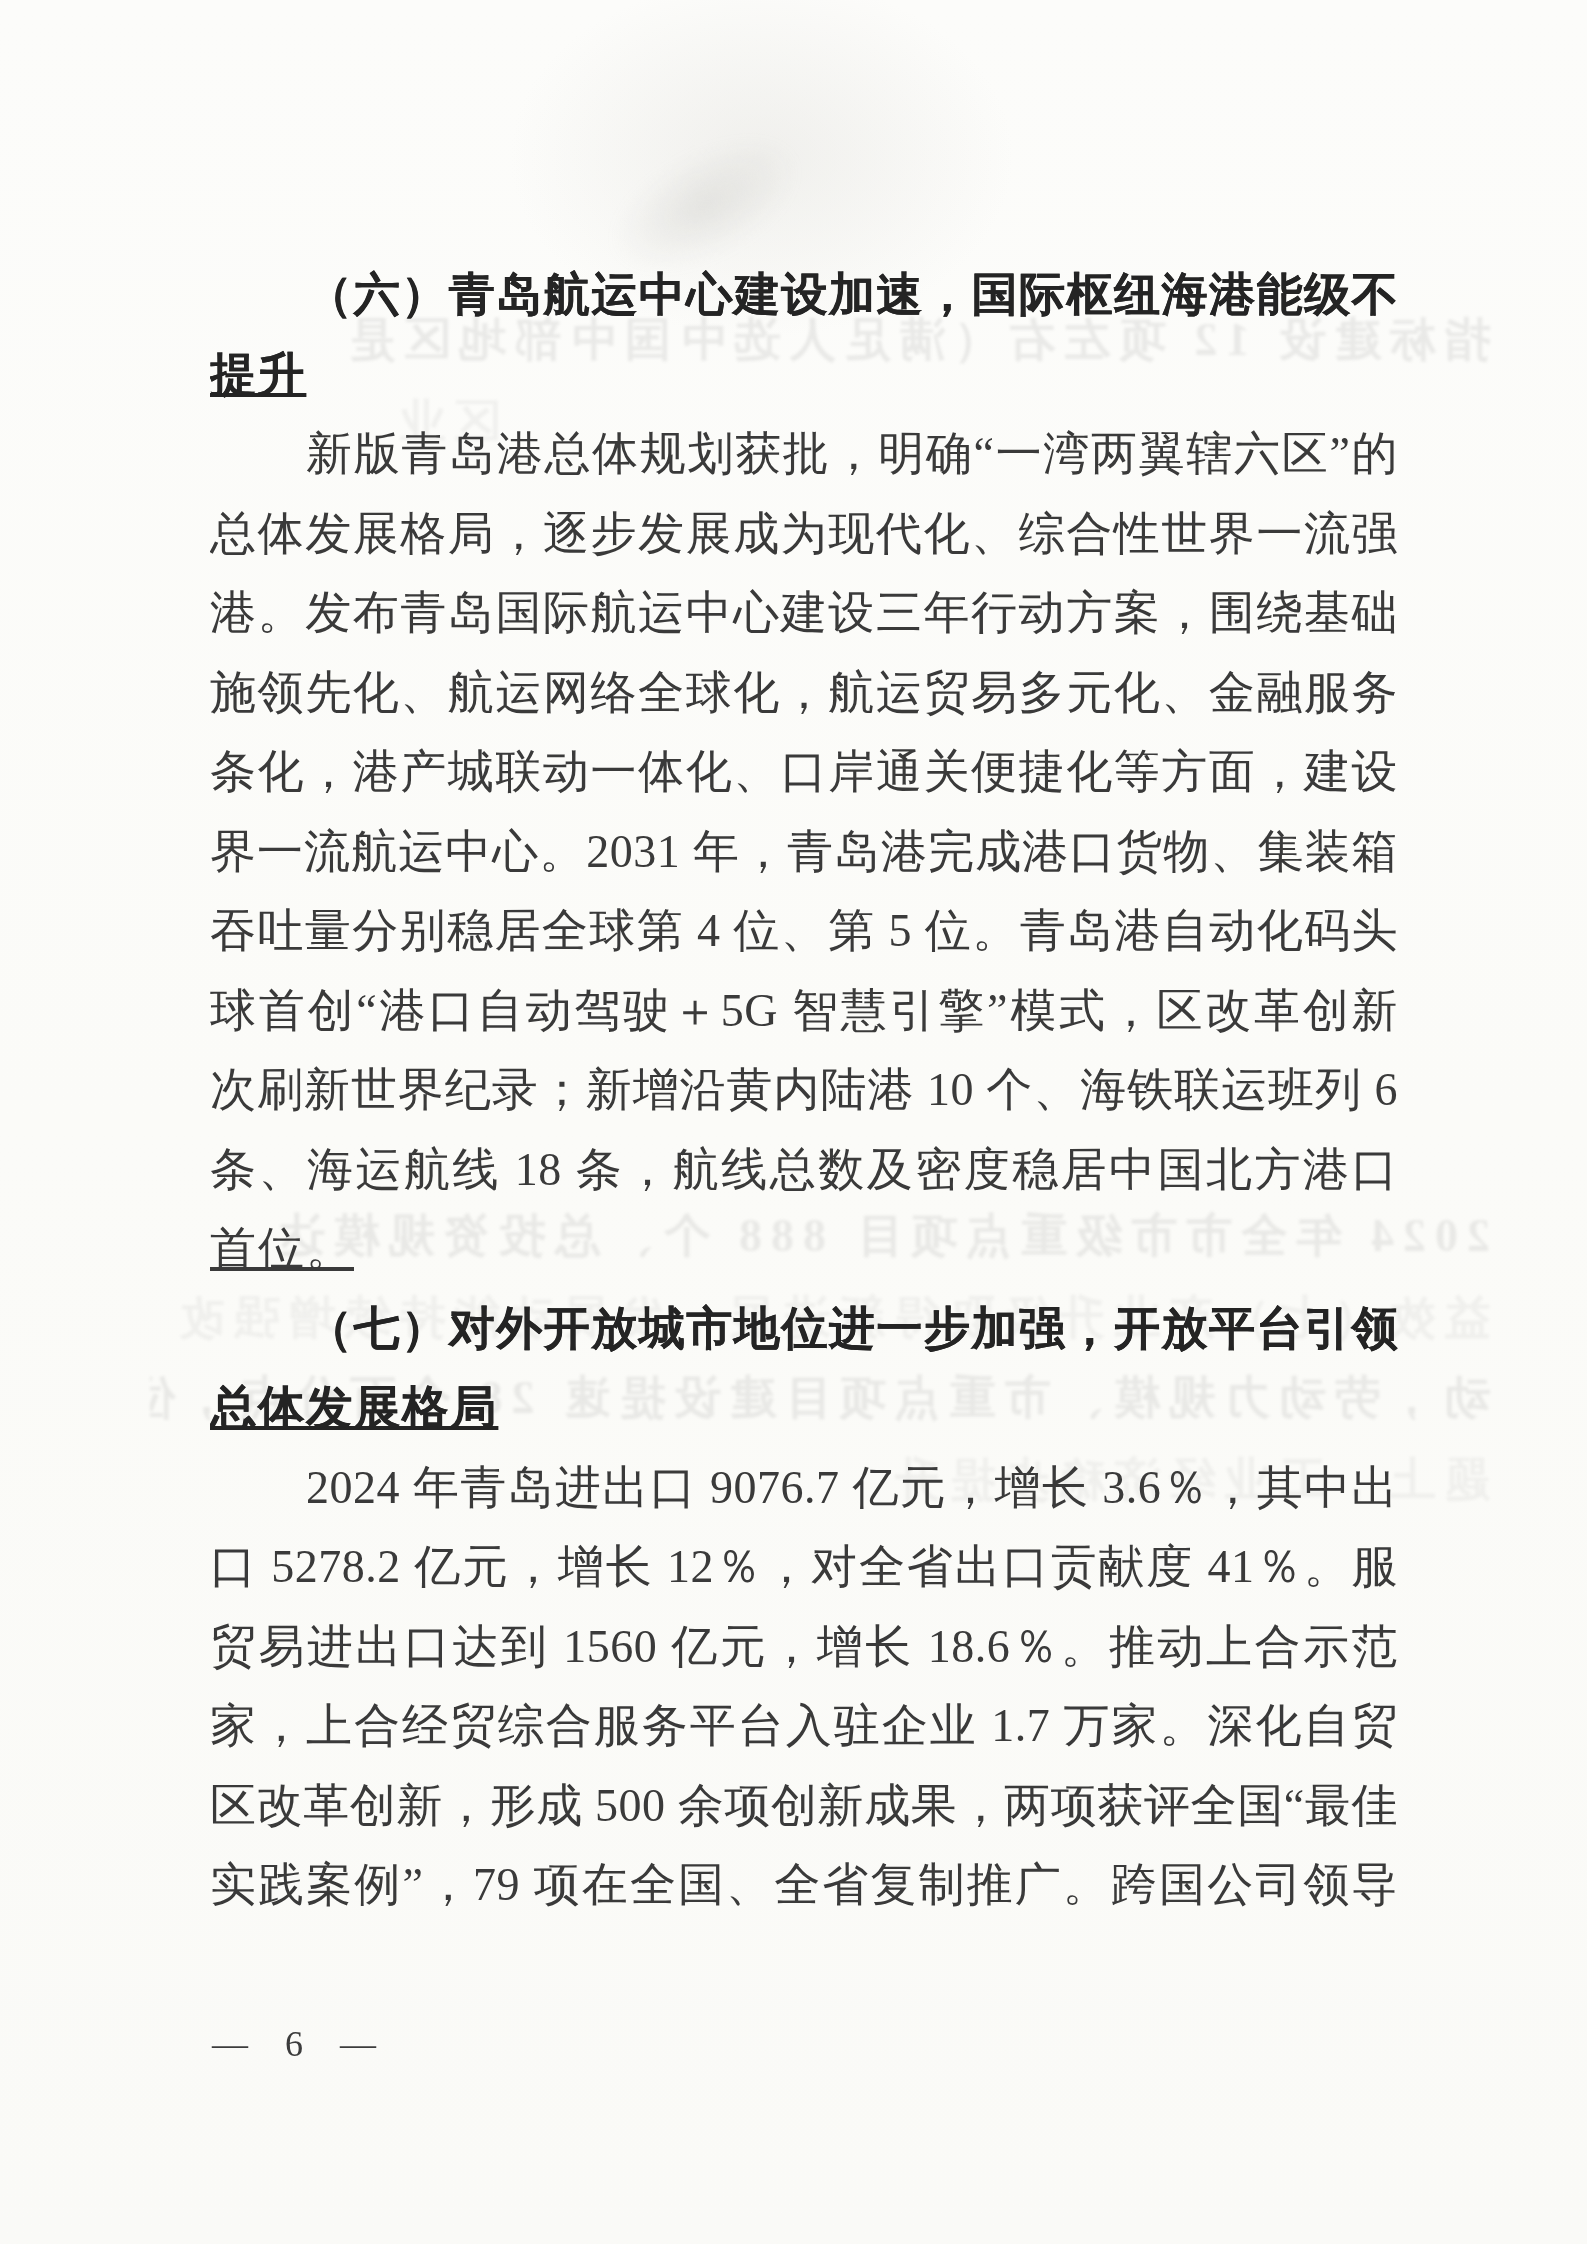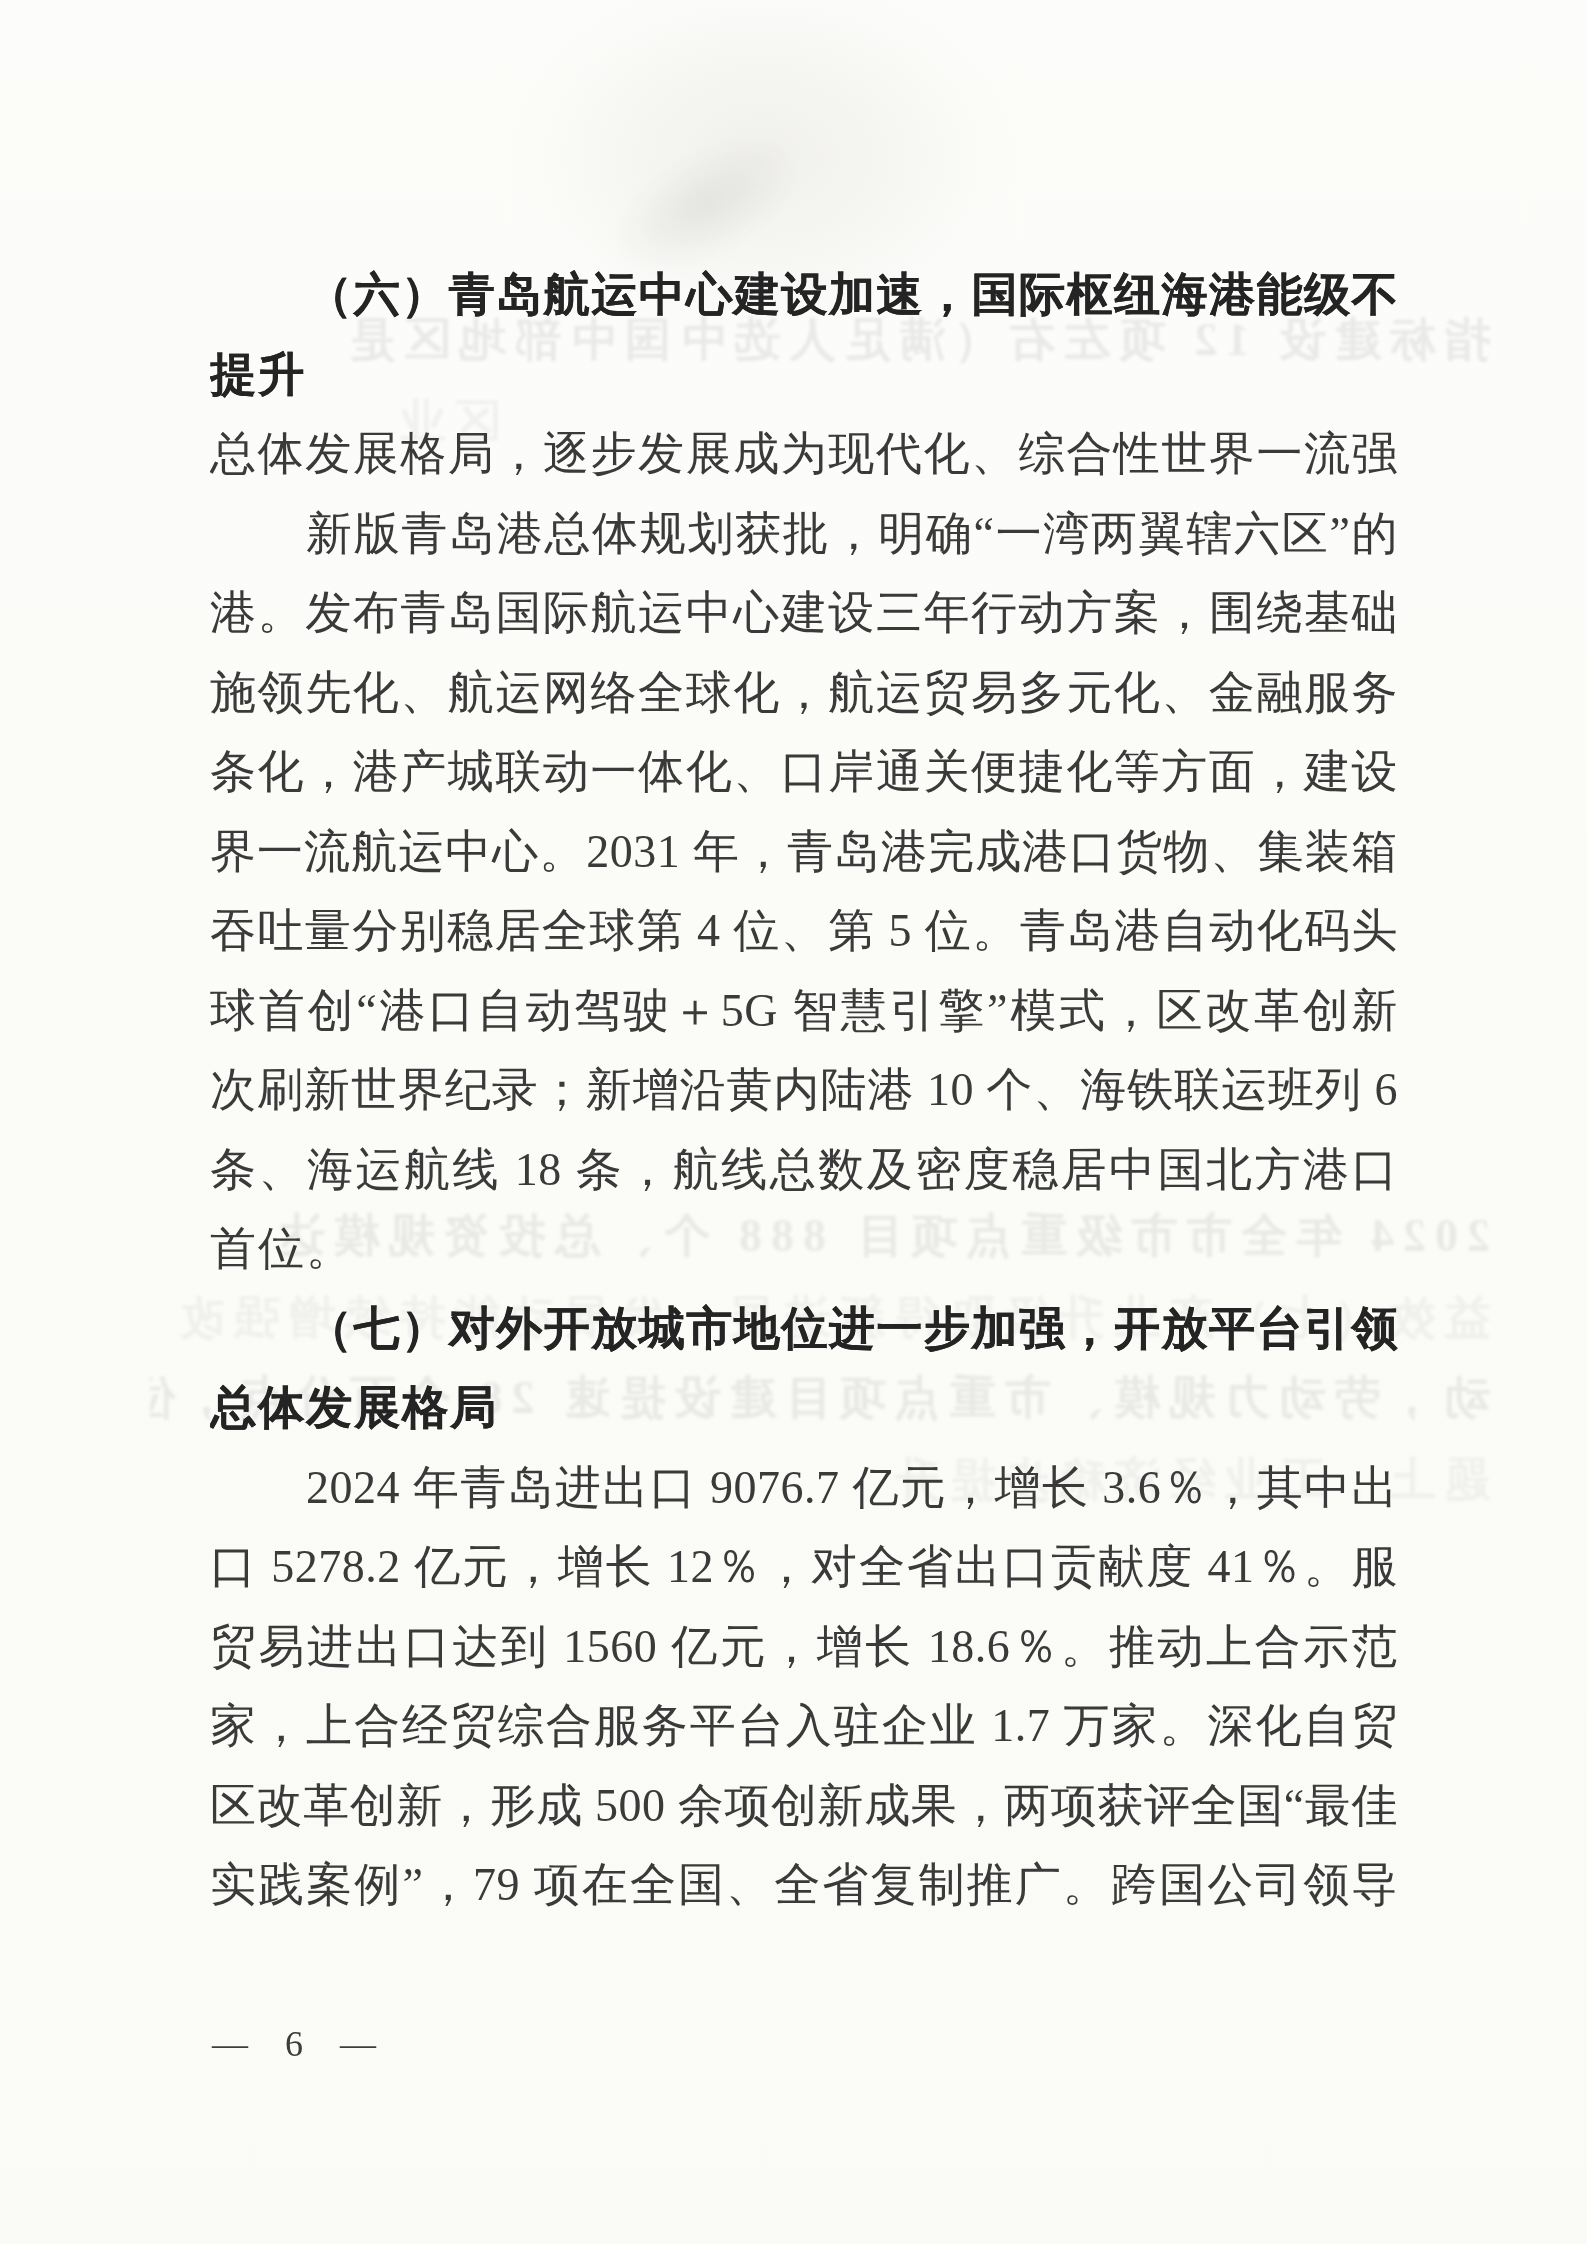--- a/index.html
+++ b/index.html
@@ -53,20 +53,21 @@
     color: #242424;
     text-shadow: 0.4px 0 0 currentColor;
   }
   .line.ind {
     text-indent: 96px;
   }
   .line.left {
     text-align: right;
     text-align-last: left;
     letter-spacing: 2px;
+    text-decoration: underline;
   }
   
   .footer {
     position: absolute;
     left: 212px;
     top: 2004px;
     height: 80px;
     line-height: 80px;
     font-size: 36px;
     color: #3c3c3c;
@@ -101,22 +102,22 @@
   <div class="ghost" style="left:150px; top:300px; width:1340px;">指标建设 12 项左右（满足人选中国中部地区是</div>
   <div class="ghost faint" style="left:150px; top:382px; width:350px;">区业</div>
   <div class="ghost" style="left:280px; top:1196px; width:1210px;">2024 年全市市级重点项目 888 个、总投资规模达 1</div>
   <div class="ghost faint" style="left:150px; top:1278px; width:1340px;">益效（七）产业升级取得新进展，发展动能持续增强改</div>
   <div class="ghost" style="left:150px; top:1358px; width:1340px;">动，劳动力规模、市重点项目建设提速 28 个百分点，位</div>
   <div class="ghost faint" style="left:800px; top:1440px; width:690px;">题上，工业经济稳步提升</div>
 
   <div class="doc">
     <div class="line head ind">（六）青岛航运中心建设加速，国际枢纽海港能级不断</div>
     <div class="line head left">提升</div>
+    <div class="line ind">新版青岛港总体规划获批，明确“一湾两翼辖六区”的</div>
     <div class="line">总体发展格局，逐步发展成为现代化、综合性世界一流强</div>
-    <div class="line ind">新版青岛港总体规划获批，明确“一湾两翼辖六区”的</div>
     <div class="line">港。发布青岛国际航运中心建设三年行动方案，围绕基础设</div>
     <div class="line">施领先化、航运网络全球化，航运贸易多元化、金融服务链</div>
     <div class="line">条化，港产城联动一体化、口岸通关便捷化等方面，建设世</div>
     <div class="line">界一流航运中心。2031 年，青岛港完成港口货物、集装箱</div>
     <div class="line">吞吐量分别稳居全球第 4 位、第 5 位。青岛港自动化码头全</div>
     <div class="line">球首创“港口自动驾驶＋5G 智慧引擎”模式，区改革创新</div>
     <div class="line">次刷新世界纪录；新增沿黄内陆港 10 个、海铁联运班列 6</div>
     <div class="line">条、海运航线 18 条，航线总数及密度稳居中国北方港口</div>
     <div class="line left">首位。</div>
     <div class="line head ind">（七）对外开放城市地位进一步加强，开放平台引领外</div>

